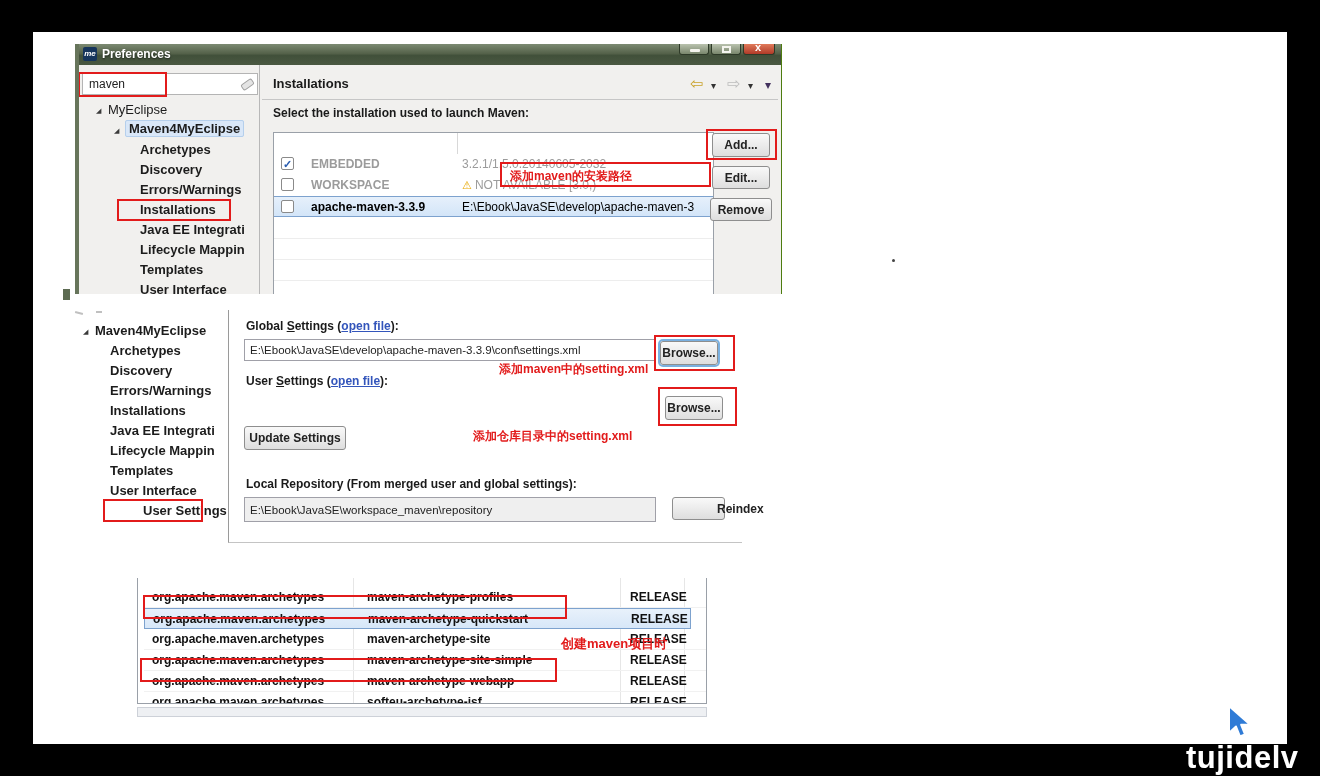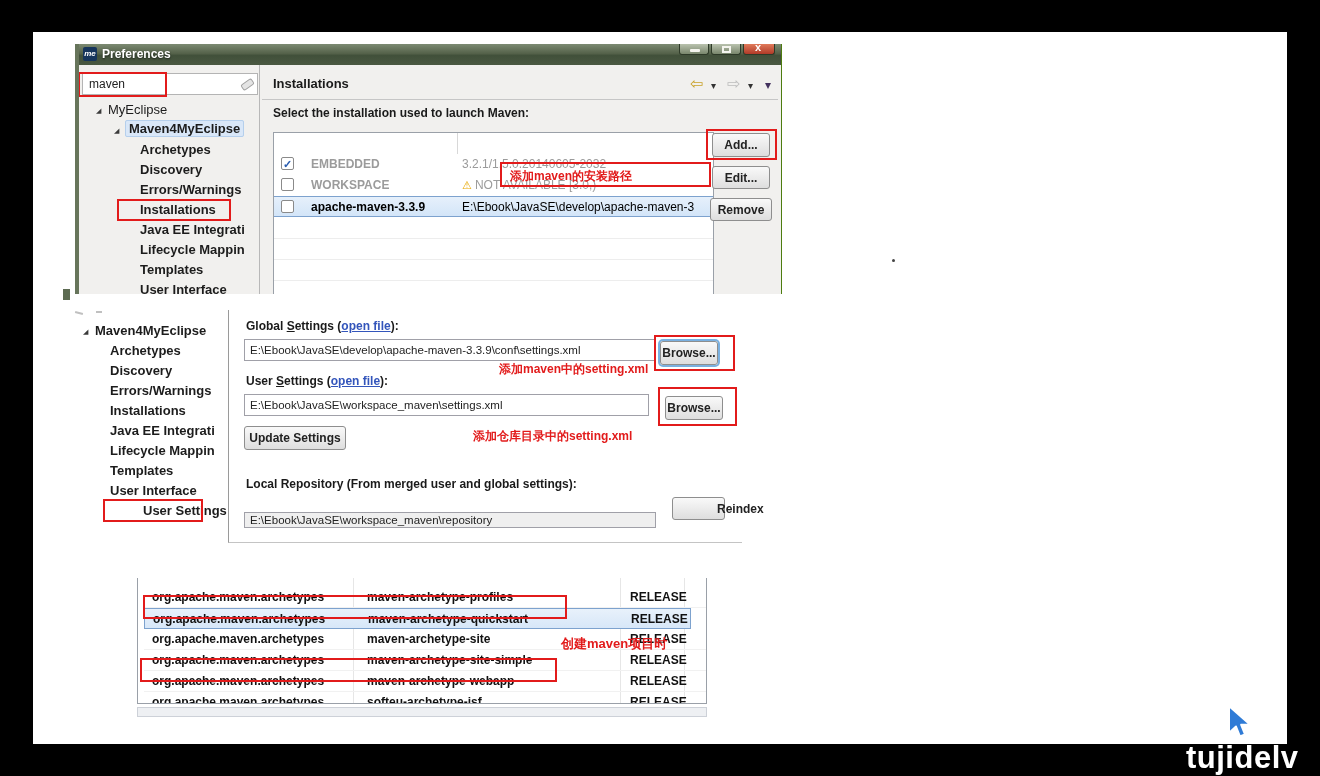--- a/index.html
+++ b/index.html
@@ -204,29 +204,28 @@
       <span>Global </span><span class="mnemo">S</span><span>ettings (</span><span class="link">open file</span><span>):</span>
     </div>
     <input class="field" style="left: 15px; top: 29px; width: 412px;" value="E:\Ebook\JavaSE\develop\apache-maven-3.3.9\conf\settings.xml">
     <button class="btn focus-ring" style="left:431px;top:31px;width:58px;height:24px;">Browse...</button>
     <div class="redbox" style="left:425px;top:25px;width:81px;height:36px;"></div>
     <div class="redtext" style="left:270px;top:51px;font-weight:600;">添加maven中的setting.xml</div>
 
     <div class="label" style="left:17px;top:64px;">
       <span>User </span><span class="mnemo">S</span><span>ettings (</span><span class="link">open file</span><span>):</span>
     </div>
-    <input class="field" style="left: 15px; top: 84px; width: 405px;" value="E:\Ebook\JavaSE\workspace_maven\settings.xml">
     <button class="btn" style="left:436px;top:86px;width:58px;height:24px;">Browse...</button>
     <div class="redbox" style="left:429px;top:77px;width:79px;height:39px;"></div>
 
     <button class="btn" style="left:15px;top:116px;width:102px;height:24px;">Update Settings</button>
     <div class="redtext" style="left:244px;top:118px;font-weight:600;">添加仓库目录中的setting.xml</div>
 
     <div class="label" style="left:17px;top:167px;">Local Repository (From merged user and global settings):</div>
-    <input class="field ro" style="left: 15px; top: 202px; width: 412px; height: 16px;" value="E:\Ebook\JavaSE\workspace_maven\repository">
+    <input class="field ro" style="left: 15px; top: 187px; width: 412px; height: 25px;" value="E:\Ebook\JavaSE\workspace_maven\repository">
     <button class="btn" style="left:443px;top:187px;width:53px;height:23px;padding-left:44px;">Reindex</button>
   </div>
 
   <div class="arch-table">
     <div class="colline" style="left:215px;"></div>
     <div class="colline" style="left:482px;"></div>
     <div class="colline" style="left:546px;"></div>
     <div class="a-inner">
       <div class="a-row">
         <span class="c1">org.apache.maven.archetypes</span>

